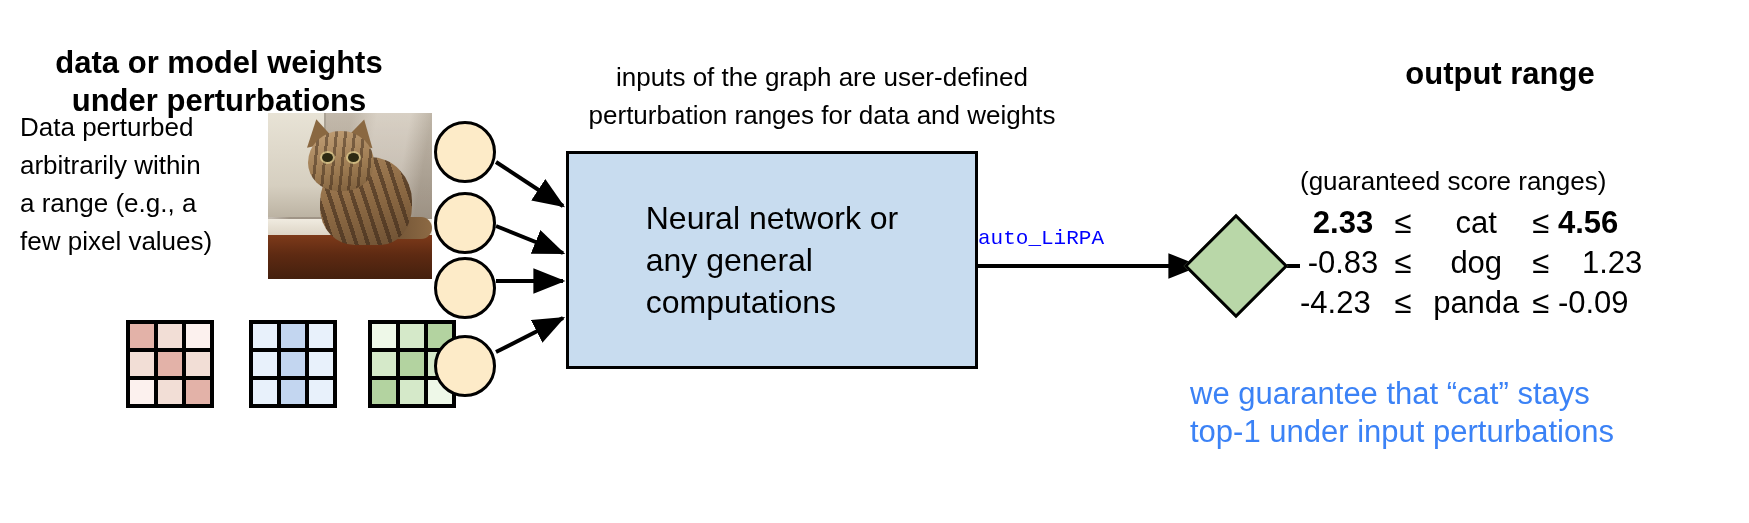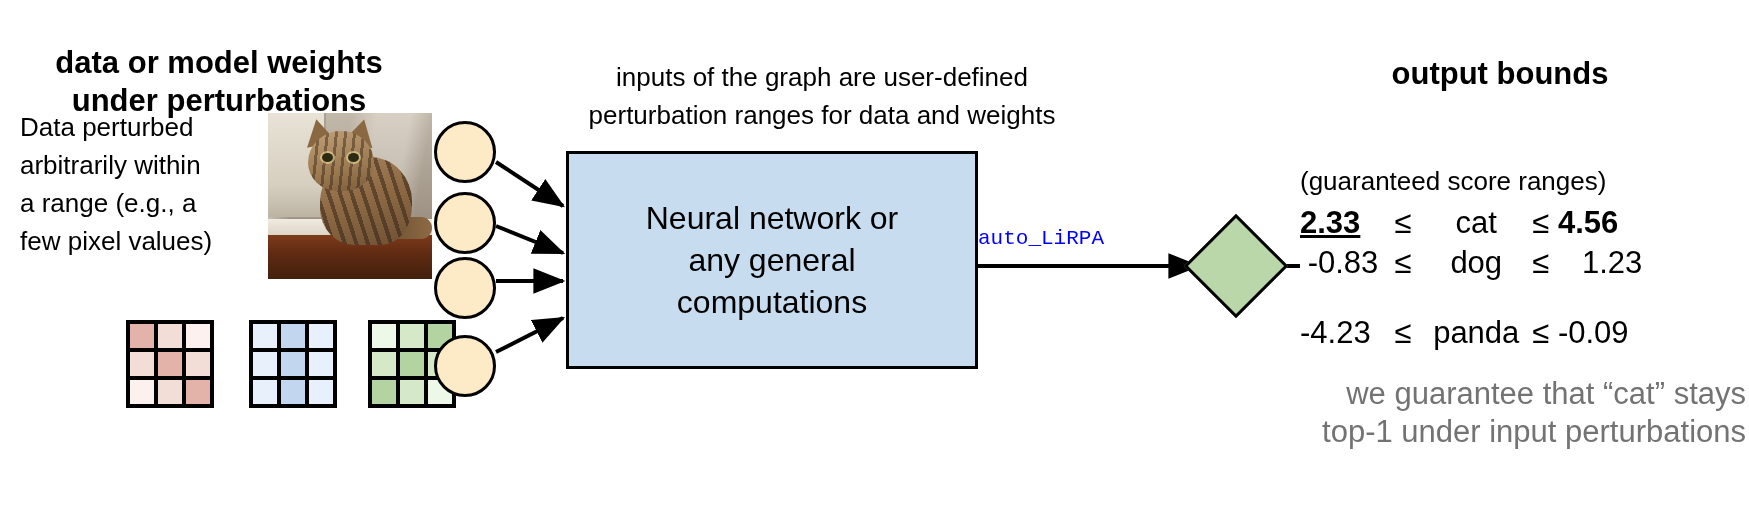--- a/index.html
+++ b/index.html
@@ -120,21 +120,20 @@
 
   
   .nnbox {
     width: 412px; height: 218px;
     background: #c8dcef;
     border: 3px solid #000000;
     box-sizing: border-box;
     display: flex;
     align-items: center;
     justify-content: center;
-    text-align: center;
     font-size: 32px;
     line-height: 42px;
     white-space: pre-line;
   }
 
   
   .diamond {
     width: 74px; height: 74px;
     background: #b9d7a8;
     border: 3px solid #000000;
@@ -148,24 +147,24 @@
     font-size: 21px;
     color: #0000ff;
     letter-spacing: 0px;
   }
   .bounds {
     font-size: 31px;
     line-height: 40px;
     white-space: pre;
   }
   .guarantee {
-    color: #737373;
+    color: #3b82f6;
     font-size: 31px;
     line-height: 38px;
-    text-align: right;
+    text-align: left;
     white-space: pre-line;
   }
   svg.arrows { position: absolute; left: 0; top: 0; pointer-events: none; }
 </style>
 </head>
 <body>
 
 <div id="canvas">
 
   <svg class="arrows" width="1749" height="523">
@@ -256,26 +255,26 @@
   <div class="abs nnbox" style="left:566px; top:151px;">
     <span>Neural network or
 any general
 computations</span>
   </div>
 
   <div class="abs lirpa" style="left:978px; top:227px;">auto_LiRPA</div>
 
   <div class="abs diamond" style="left:1199px; top:229px;"></div>
 
-  <div class="abs hdr-bold" style="left:1310px; top:55px; width:380px;">output bounds</div>
+  <div class="abs hdr-bold" style="left:1310px; top:55px; width:380px;">output range</div>
 
   <div class="abs body-text" style="left:1300px; top:162px; width:440px;">(guaranteed score ranges)</div>
 
   <div class="abs" id="bounds-list" style="left:1300px; top:203px; width:440px;">
-      <div class="bounds"><span style="display: inline-block; width: 86px; text-align: left; font-weight: bold; text-decoration: underline;">2.33</span><span style="display: inline-block;"> ≤ </span><span style="display: inline-block; width: 112px; text-align: center;">cat</span><span style="display: inline-block;">≤ </span><span style="display: inline-block; font-weight: bold;">4.56</span></div>
+      <div class="bounds"><span style="display: inline-block; width: 86px; text-align: center; font-weight: bold;">2.33</span><span style="display: inline-block;"> ≤ </span><span style="display: inline-block; width: 112px; text-align: center;">cat</span><span style="display: inline-block;">≤ </span><span style="display: inline-block; font-weight: bold;">4.56</span></div>
       <div class="bounds"><span style="display: inline-block; width: 86px; text-align: center;">-0.83</span><span style="display: inline-block;"> ≤ </span><span style="display: inline-block; width: 112px; text-align: center;">dog</span><span style="display: inline-block;">≤ </span><span style="display: inline-block; margin-left: 24px;">1.23</span></div>
-      <div class="bounds"><span style="display: inline-block; width: 86px; text-align: left;">-4.23</span><span style="display: inline-block;"> ≤ </span><span style="display: inline-block; width: 112px; text-align: center; margin-top: 30px;">panda</span><span style="display: inline-block;">≤ </span><span style="display: inline-block;">-0.09</span></div>
+      <div class="bounds"><span style="display: inline-block; width: 86px; text-align: left;">-4.23</span><span style="display: inline-block;"> ≤ </span><span style="display: inline-block; width: 112px; text-align: center;">panda</span><span style="display: inline-block;">≤ </span><span style="display: inline-block;">-0.09</span></div>
     </div>
 
   <div class="abs guarantee" style="left:1190px; top:375px; width:556px;">we guarantee that “cat” stays
 top-1 under input perturbations</div>
 
 </div>
 
 </body></html>

